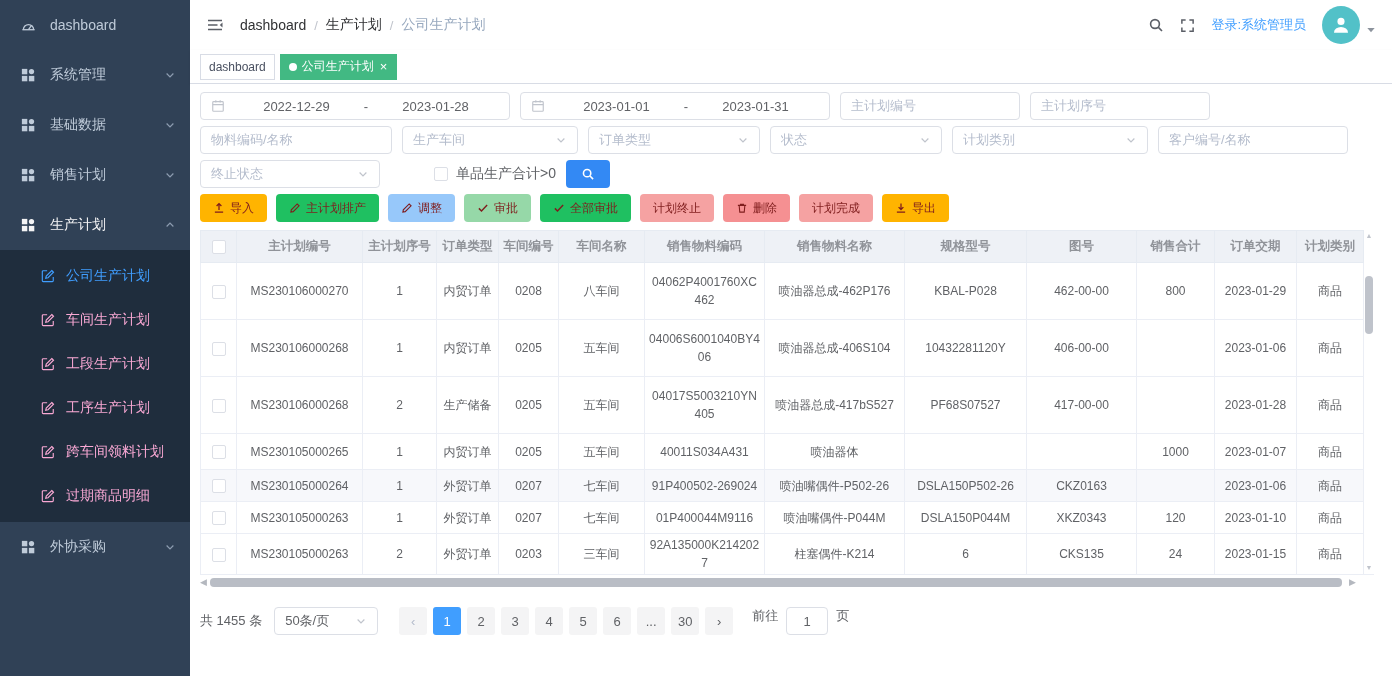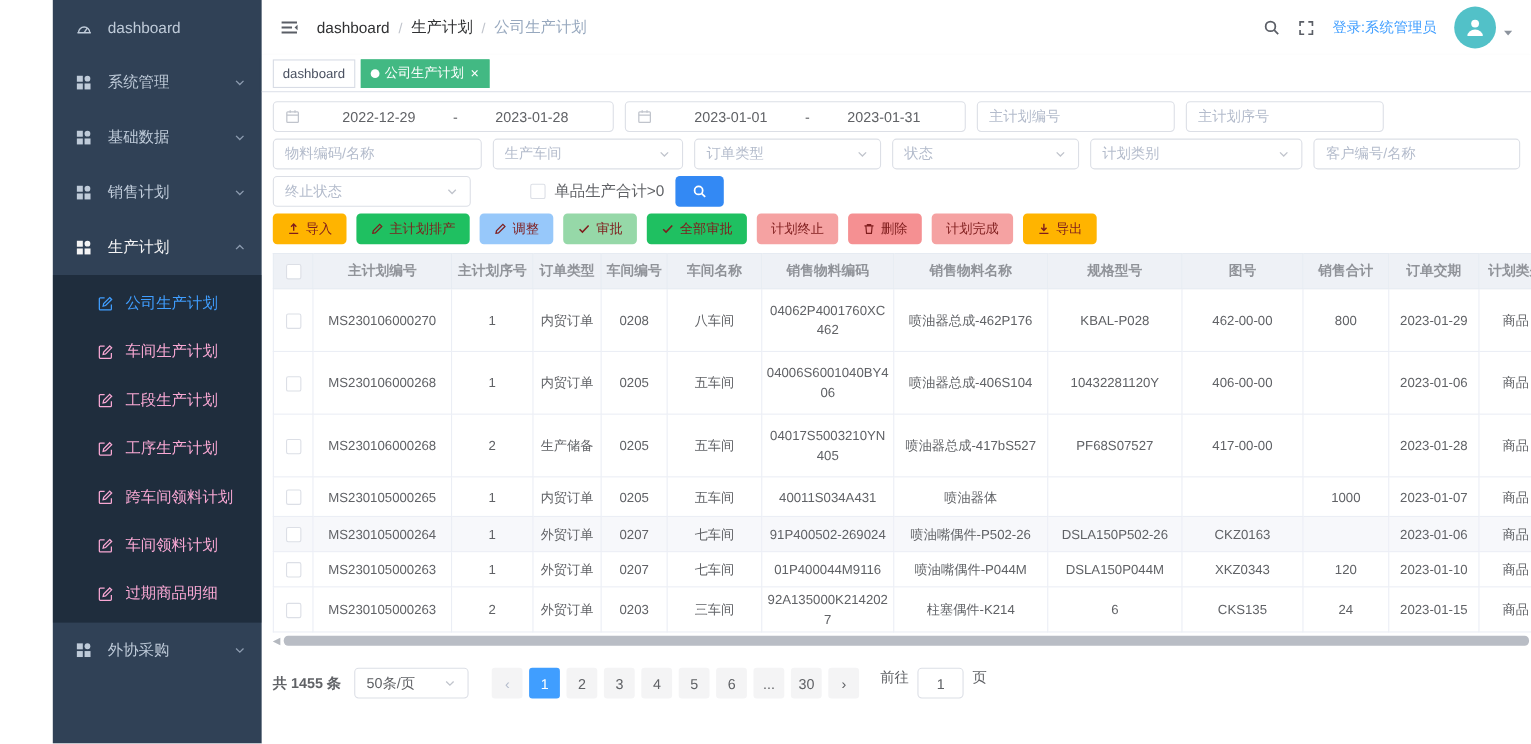--- a/index.html
+++ b/index.html
@@ -1,18 +1,18 @@
 <!DOCTYPE html>
 <html><head>
 <meta charset="utf-8">
 <style>
   * { box-sizing: border-box; margin: 0; padding: 0; }
   html,body { width:1392px; height:676px; overflow:hidden; background:#fff;
     font-family:"Liberation Sans","DejaVu Sans",sans-serif; }
-  .app { display:flex; width:1392px; height:676px;padding-left:48px; }
+  .app { display:flex; width:1392px; height:676px; }
 
   
   .sidebar { width:190px; flex-shrink:0; background:#304156; overflow:hidden; }
   .menu-item { height:50px; display:flex; align-items:center; padding:0 14px 0 20px;
     color:#bfcbd9; font-size:14px; cursor:pointer; }
   .menu-item.expanded { color:#f4f4f5; }
   .mi-icon { width:16px; margin-right:14px; display:flex; justify-content:center; }
   .mi-label { flex:1; white-space:nowrap; }
   .mi-arrow { color:#8d9cb0; display:flex; }
   .submenu { background:#1f2d3d; padding:4px 0; }
@@ -86,21 +86,21 @@
     background:#bfc3cb; border-radius:4px; cursor:grab; }
 
   .hscroll { position:relative; height:12px; width:1164px; margin-top:2px; }
   .hthumb { position:absolute; left:10px; right:22px; top:1px; height:9px;
     background:#b9bdc5; border-radius:4px; cursor:grab; }
   .hscroll .arr { position:absolute; top:0; color:#b4b8bf; font-size:9px; line-height:11px; }
   .hscroll .arr.left { left:0; } .hscroll .arr.right { right:8px; }
 
   
   .pagination { display:flex; align-items:center; margin-top:18px; font-size:13px; color:#606266; }
-  .pg-total { margin-right:12px; white-space:nowrap;font-weight:bold; }
+  .pg-total { margin-right:12px; white-space:nowrap; }
   .pg-size { width:104px; margin-right:18px; height:28px; cursor:pointer; }
   .pg-size .val { color:#606266; font-size:13px; }
   .pg-btn { min-width:28px; height:28px; margin:0 3px; padding:0 4px; border-radius:3px;
     background:#f4f4f5; color:#606266; display:inline-flex; align-items:center;
     justify-content:center; font-size:13px; cursor:pointer; }
   .pg-btn.active { background:#409eff; color:#fff; }
   .pg-btn.nav { color:#b4bccc; }
   .pg-btn.nav.on { color:#606266; }
   .pg-goto { display:flex; align-items:flex-start; gap:8px; margin-left:16px; }
   .pg-input { width:42px; height:28px; border:1px solid #dcdfe6; border-radius:4px;
@@ -227,29 +227,20 @@
         <span class="mi-label">工序生产计划</span>
       </div>
           <div class="submenu-item">
         <span class="icn mi-icon">
               <svg viewBox="0 0 16 16" width="14" height="14" fill="none" stroke="currentColor" stroke-width="1.3">
                 <path d="M14 9v4.5a1 1 0 0 1-1 1H2.5a1 1 0 0 1-1-1V3a1 1 0 0 1 1-1H7"></path>
                 <path d="M12.3 1.7l2 2L8 10l-2.6.6L6 8z"></path>
               </svg>
             </span>
         <span class="mi-label">跨车间领料计划</span>
-      </div>
-          <div class="submenu-item">
-        <span class="icn mi-icon">
-              <svg viewBox="0 0 16 16" width="14" height="14" fill="none" stroke="currentColor" stroke-width="1.3">
-                <path d="M14 9v4.5a1 1 0 0 1-1 1H2.5a1 1 0 0 1-1-1V3a1 1 0 0 1 1-1H7"></path>
-                <path d="M12.3 1.7l2 2L8 10l-2.6.6L6 8z"></path>
-              </svg>
-            </span>
-        <span class="mi-label">车间领料计划</span>
       </div>
           <div class="submenu-item">
         <span class="icn mi-icon">
               <svg viewBox="0 0 16 16" width="14" height="14" fill="none" stroke="currentColor" stroke-width="1.3">
                 <path d="M14 9v4.5a1 1 0 0 1-1 1H2.5a1 1 0 0 1-1-1V3a1 1 0 0 1 1-1H7"></path>
                 <path d="M12.3 1.7l2 2L8 10l-2.6.6L6 8z"></path>
               </svg>
             </span>
         <span class="mi-label">过期商品明细</span>
       </div>

